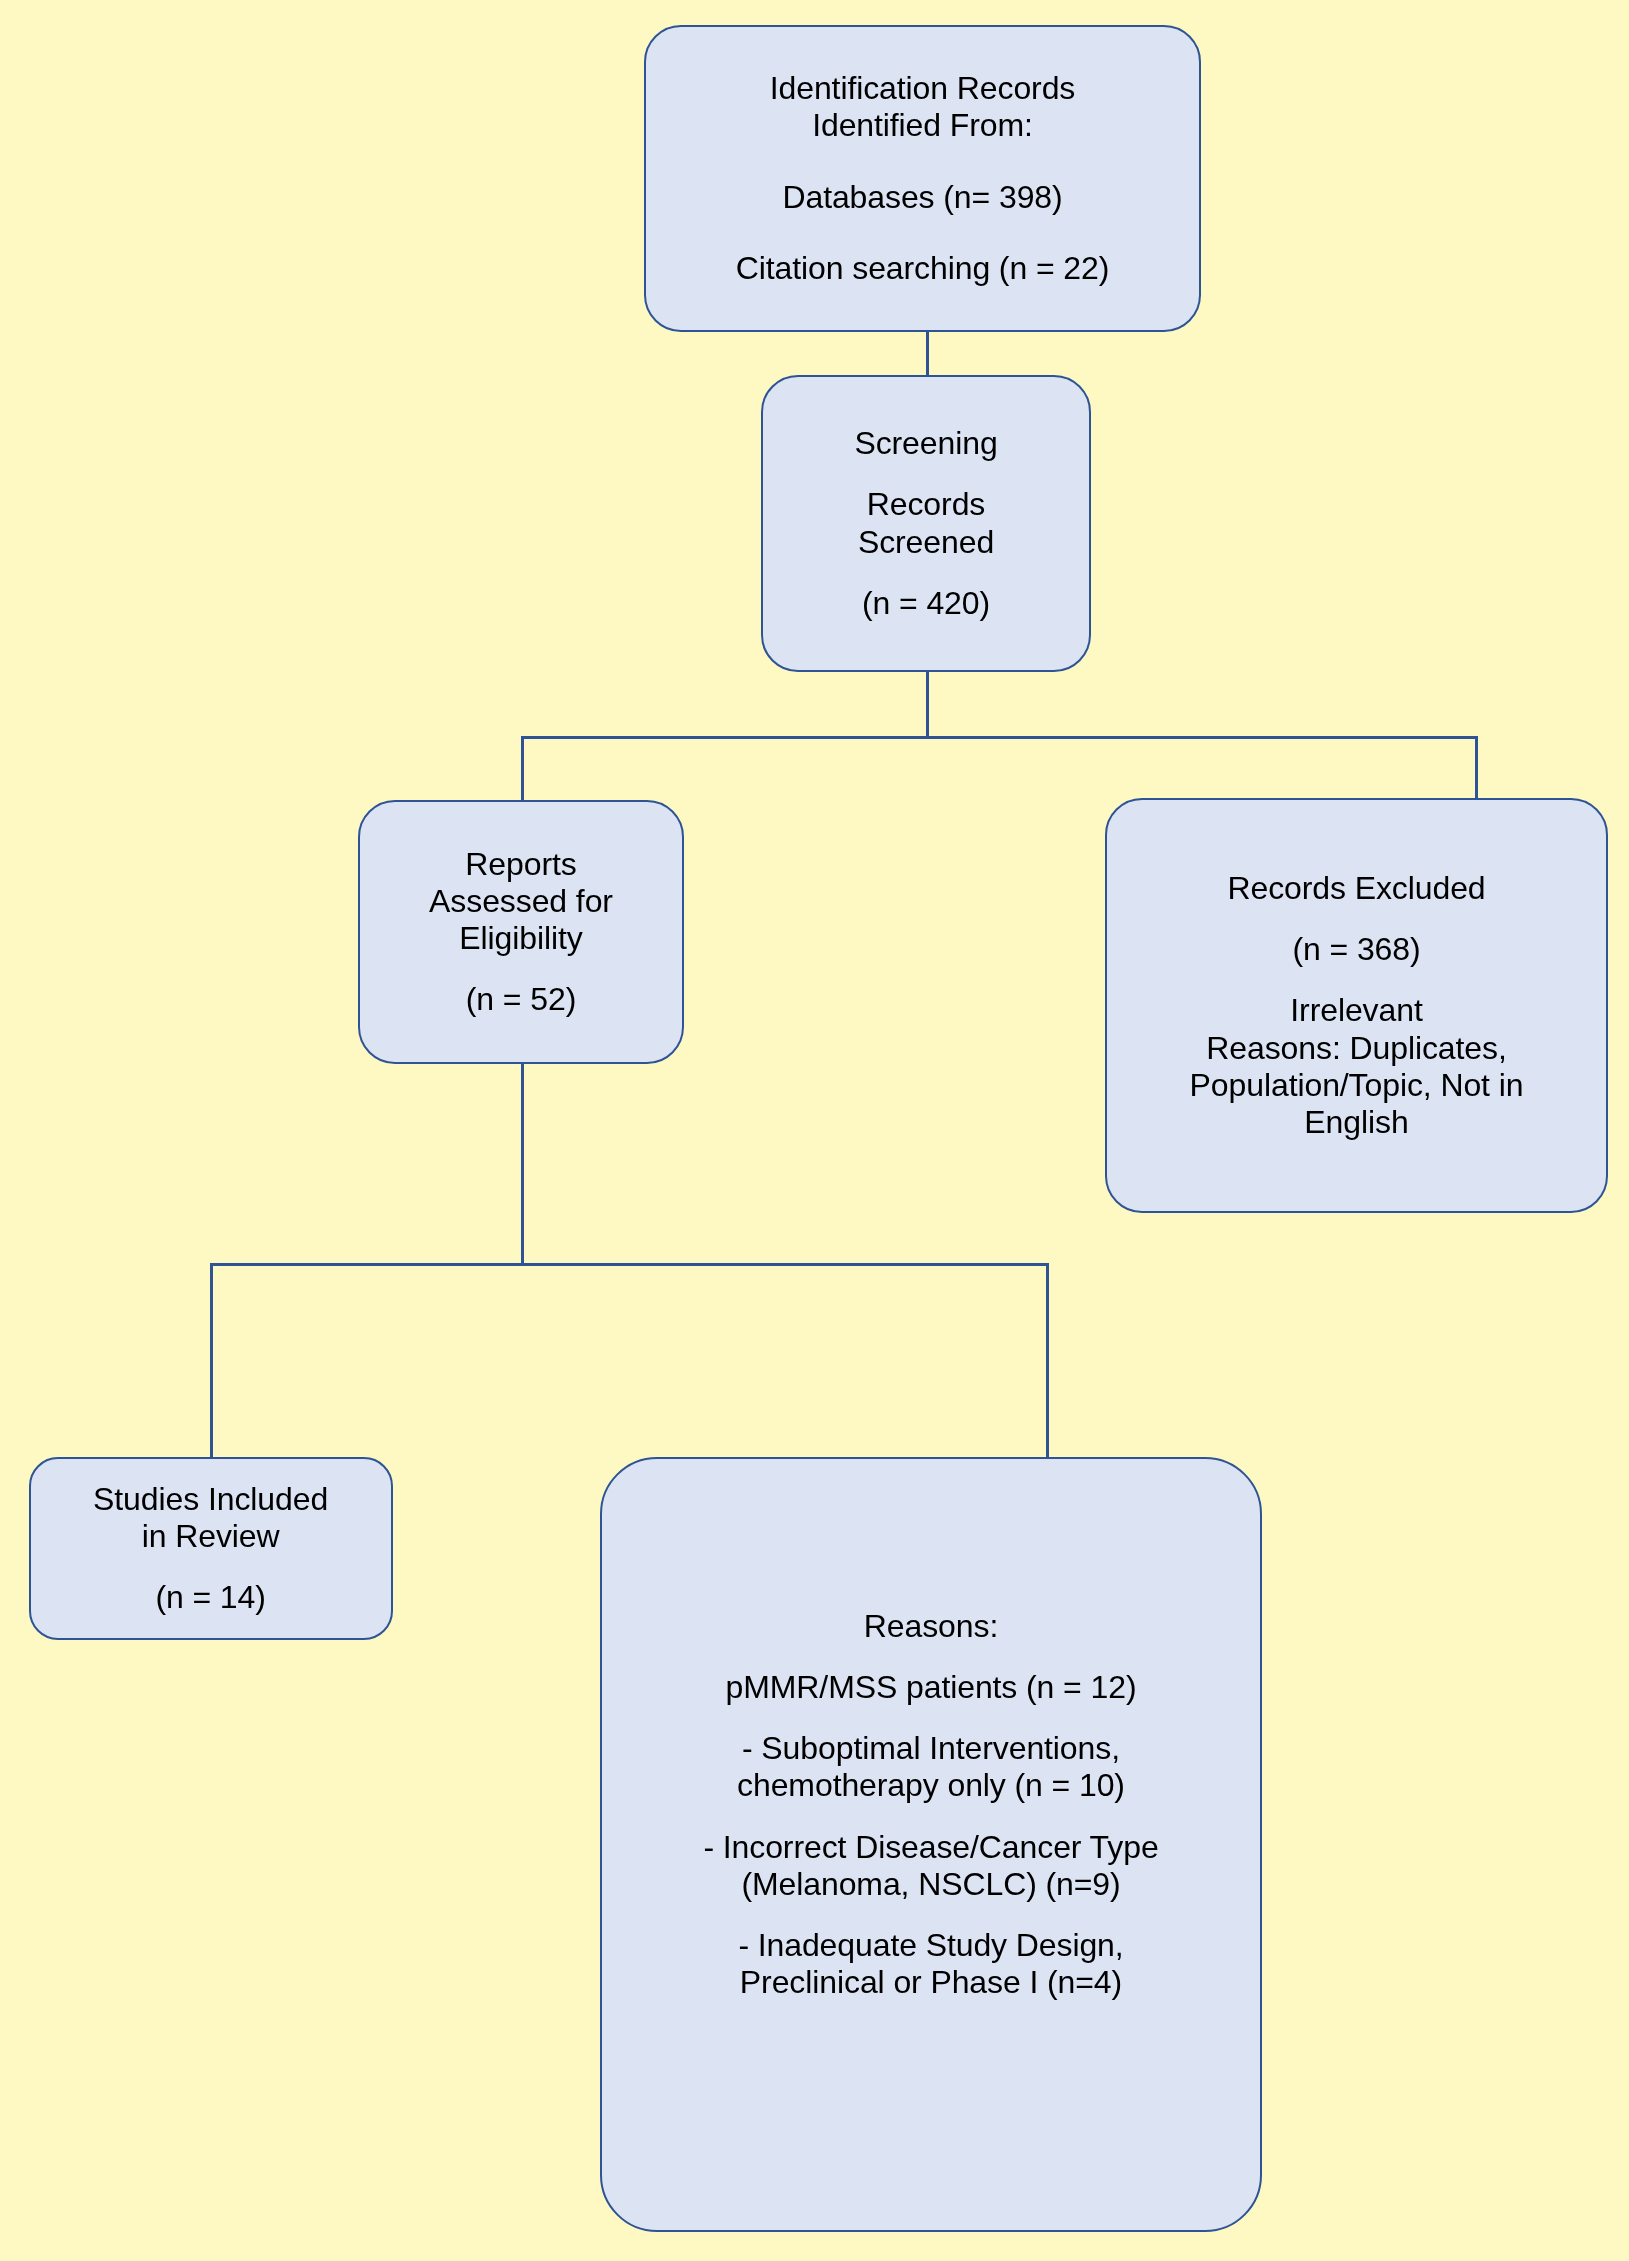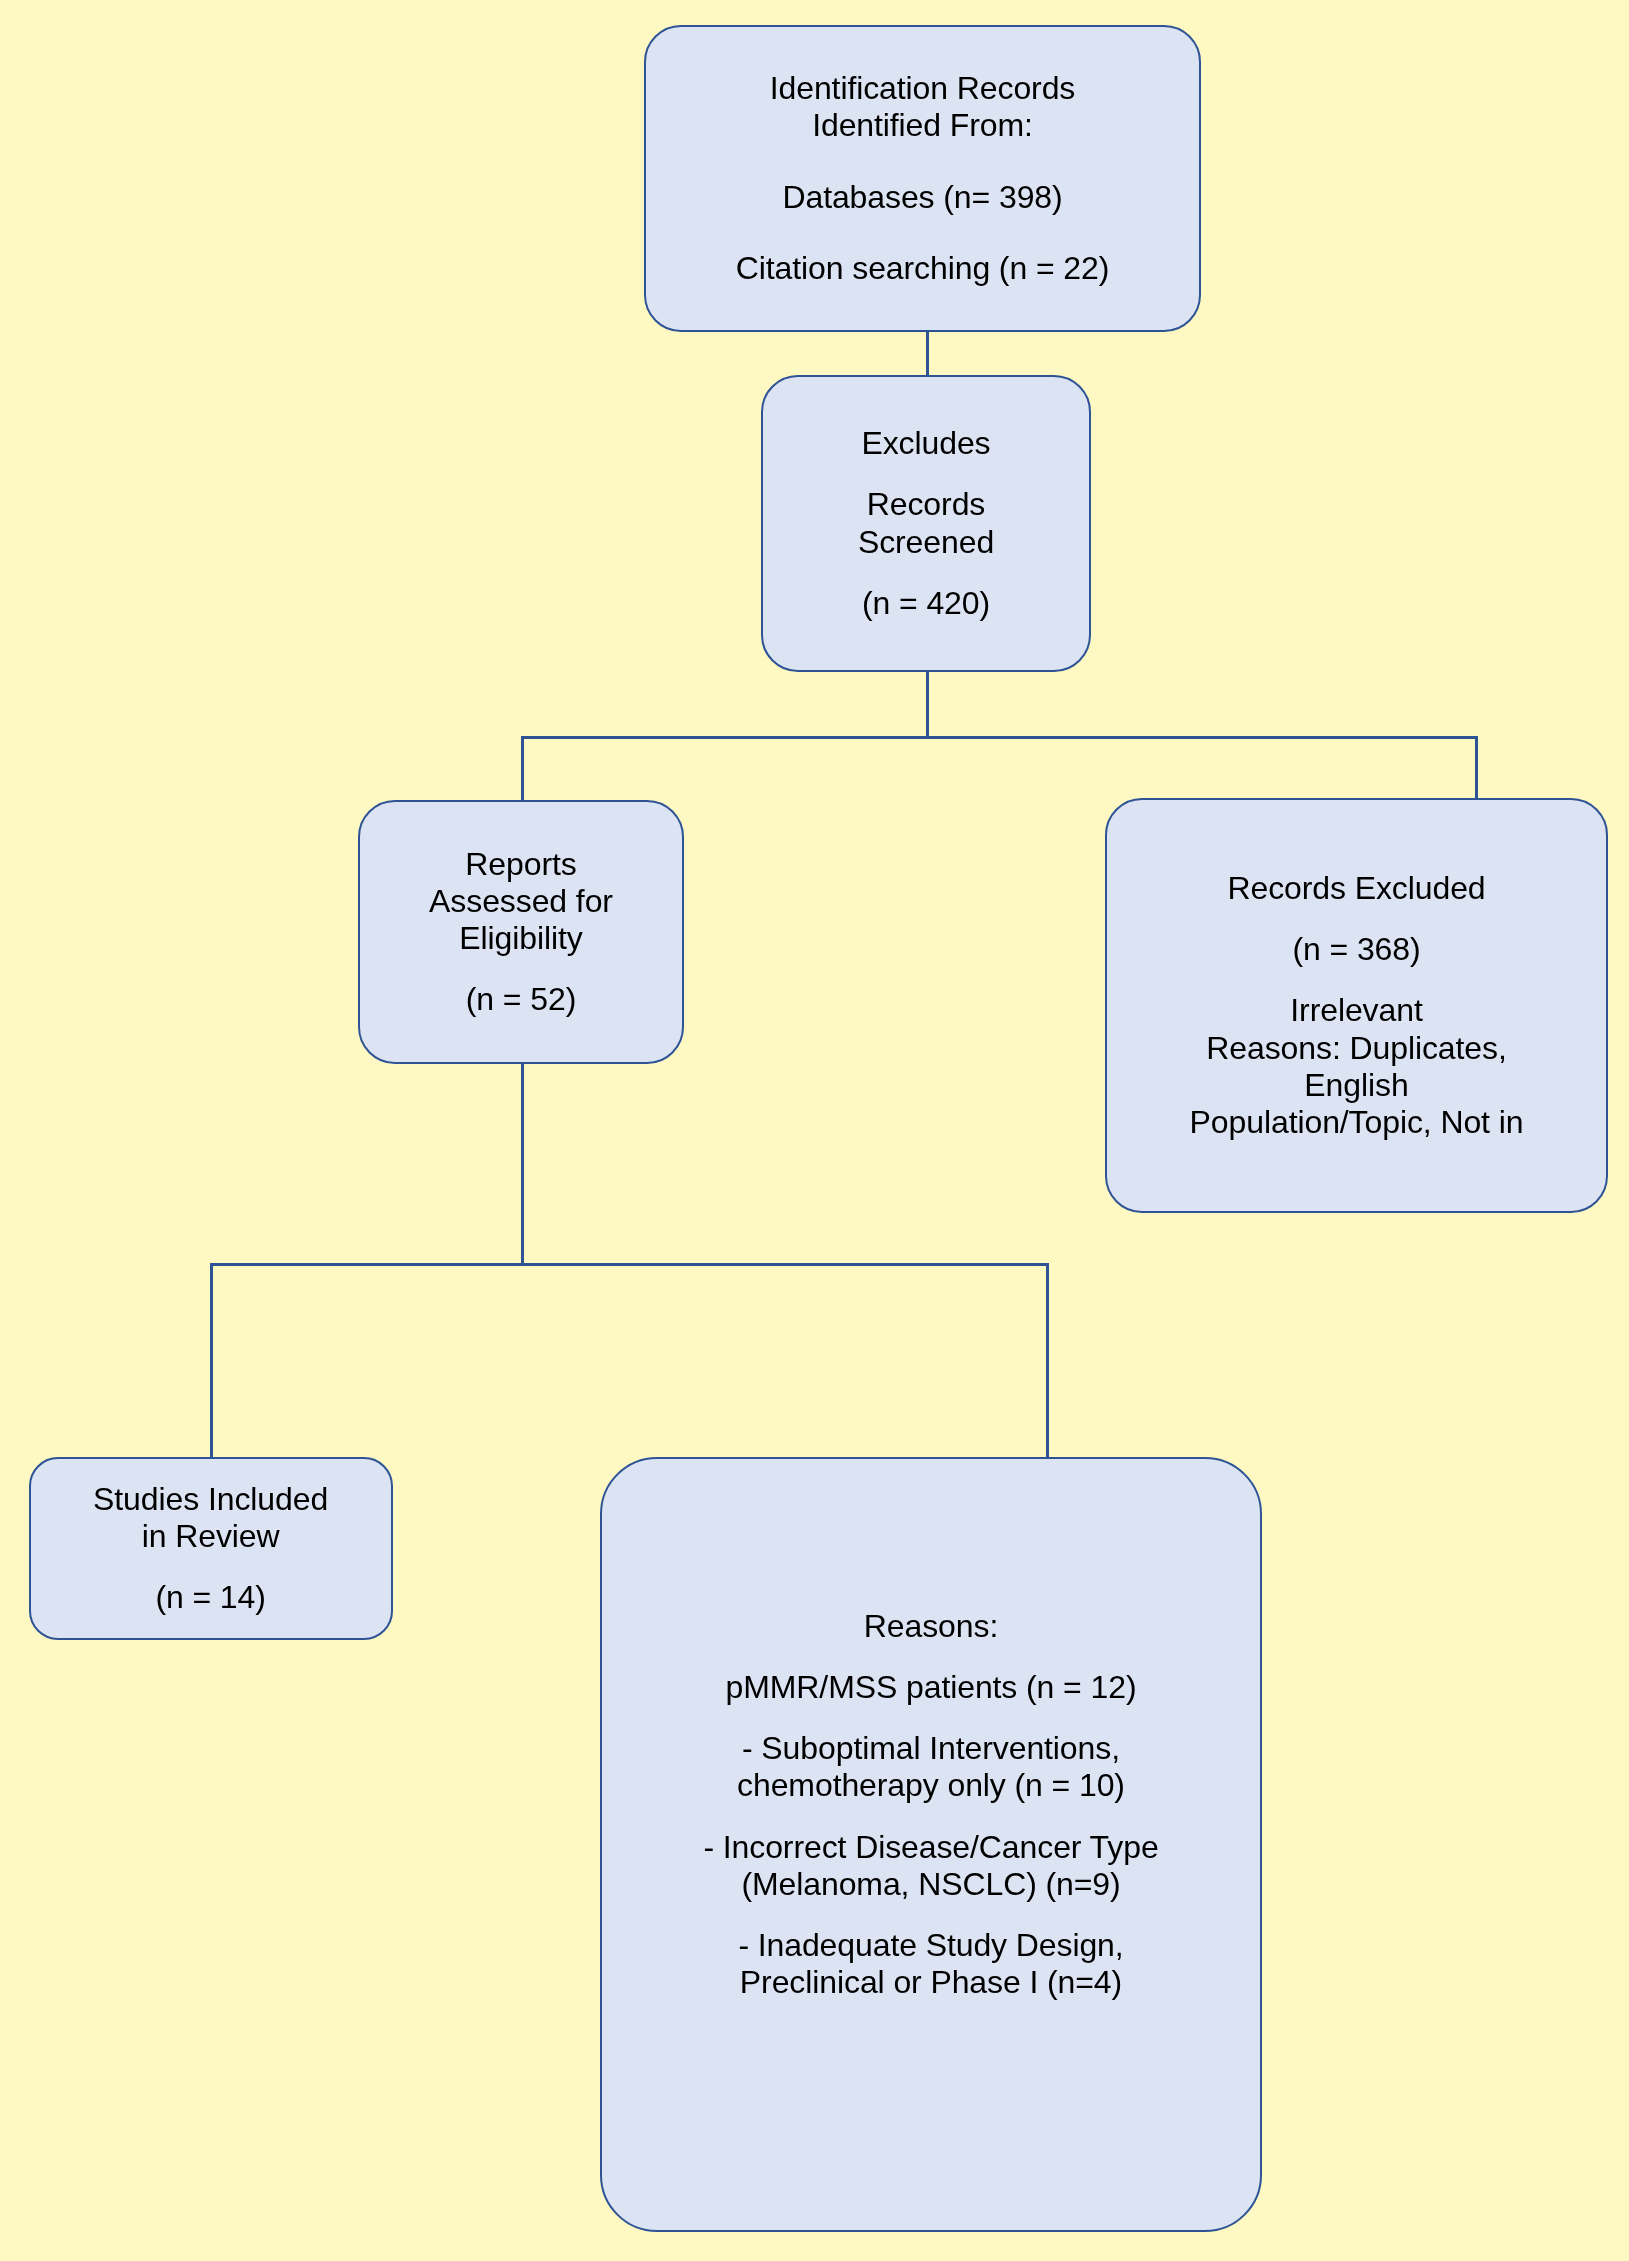--- a/index.html
+++ b/index.html
@@ -69,21 +69,21 @@
   <div class="node" style="left:644px; top:25px; width:557px; height:307px; padding:15.6px 20px;">
     <span class="line">Identification Records</span>
     <span class="line">Identified From:</span>
     <div class="gap-lg"></div>
     <span class="line">Databases (n= 398)</span>
     <div class="gap-lg"></div>
     <span class="line">Citation searching (n = 22)</span>
   </div>
 
   <div class="node" style="left:761px; top:375px; width:330px; height:297px; padding:12.5px 15.6px;">
-    <span class="line">Excludes</span>
+    <span class="line">Screening</span>
     <div class="gap-md"></div>
     <span class="line">Records</span>
     <span class="line">Screened</span>
     <div class="gap-md"></div>
     <span class="line">(n = 420)</span>
   </div>
 
   <div class="node" style="left:358px; top:800px; width:326px; height:264px; padding:11.4px 14.5px;">
     <span class="line">Reports</span>
     <span class="line">Assessed for</span>
@@ -92,22 +92,22 @@
     <span class="line">(n = 52)</span>
   </div>
 
   <div class="node" style="left:1105px; top:798px; width:503px; height:415px; padding:14.5px 17.7px;">
     <span class="line">Records Excluded</span>
     <div class="gap-md"></div>
     <span class="line">(n = 368)</span>
     <div class="gap-md"></div>
     <span class="line">Irrelevant</span>
     <span class="line">Reasons: Duplicates,</span>
+    <span class="line">Population/Topic, Not in</span>
     <span class="line">English</span>
-    <span class="line">Population/Topic, Not in</span>
   </div>
 
   <div class="node" style="left:28.6px; top:1457px; width:364px; height:183px; padding:10.4px 12.5px; border-radius:29px;">
     <span class="line">Studies Included</span>
     <span class="line">in Review</span>
     <div class="gap-md"></div>
     <span class="line">(n = 14)</span>
   </div>
 
   <div class="node" style="left:600px; top:1457px; width:662px; height:775px; padding:18.7px 15.6px; border-radius:57px;">

